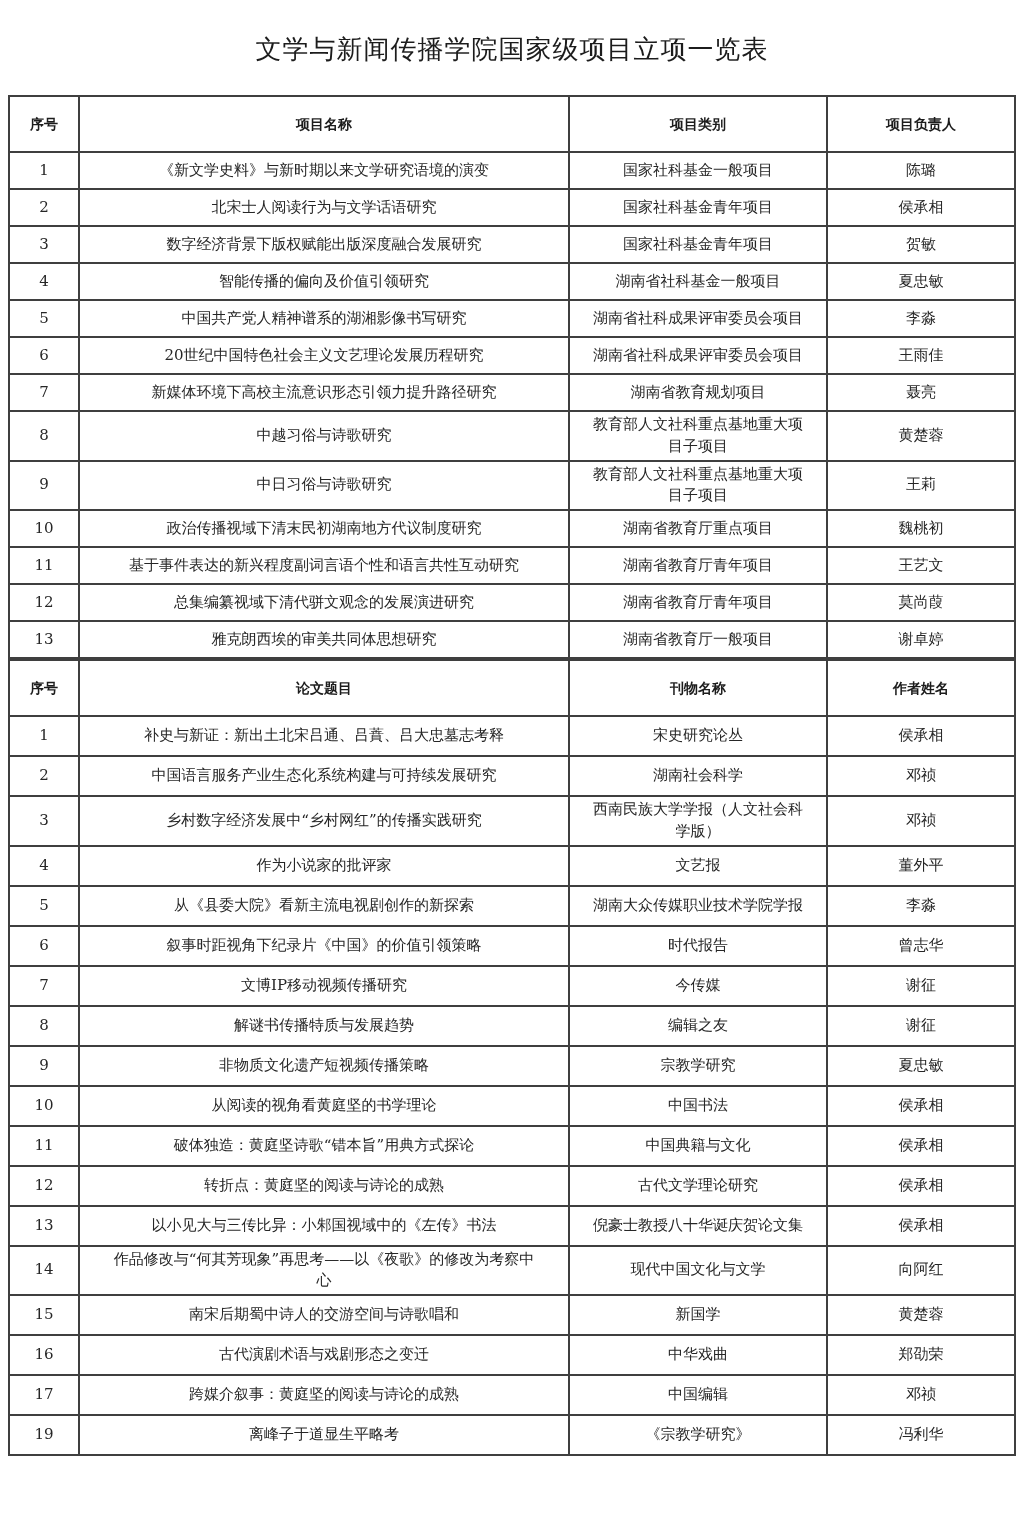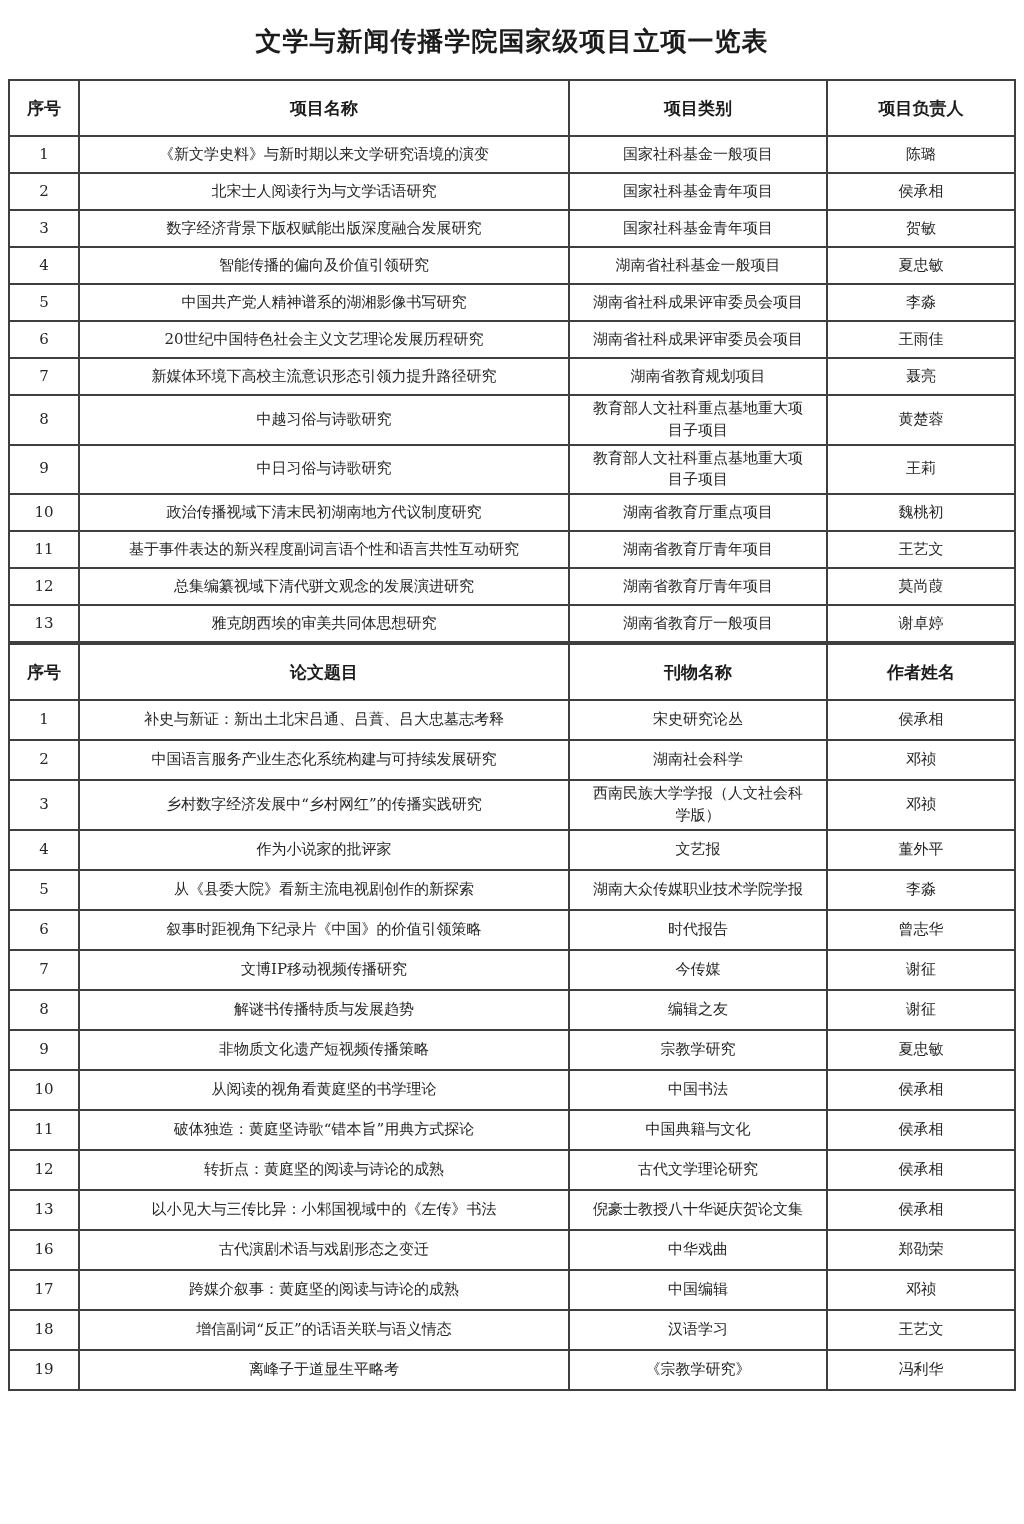--- a/index.html
+++ b/index.html
@@ -13,24 +13,24 @@
     overflow: hidden;
     font-family: "DejaVu Serif", "Liberation Serif", serif;
     color: #262626;
   }
   .sheet {
     padding: 0 8px;
   }
   .table-title {
     text-align: center;
     font-size: 26px;
-    font-weight: bold;
+    font-weight: normal;
     color: #1c1c1c;
     letter-spacing: 1px;
-    margin: 0;
+    margin: 8px;
     padding: 24px 0 20px 0;
   }
   .sheet-section:nth-of-type(2) .table-title {
     padding: 18px 0 14px 0;
   }
   table.data-table {
     width: 100%;
     border-collapse: collapse;
     table-layout: fixed;
   }
@@ -38,21 +38,21 @@
     border: 2px solid #3f3f3f;
     text-align: center;
     vertical-align: middle;
     padding: 2px 4px;
     font-size: 15px;
     line-height: 1.45;
     word-break: break-all;
     overflow-wrap: break-word;
   }
   .data-table th {
-    font-size: 17px;
+    font-size: 14px;
     font-weight: bold;
     color: #1c1c1c;
     height: 50px;
   }
   .data-table tbody td {
     height: 31px;
   }
   #table-1 tbody td {
     height: 34px;
   }
@@ -264,38 +264,44 @@
             <td class="cell-col-2">古代文学理论研究</td>
             <td class="cell-col-3">侯承相</td>
           </tr>
           <tr>
             <td class="cell-col-0">13</td>
             <td class="cell-col-1">以小见大与三传比异：小邾国视域中的《左传》书法</td>
             <td class="cell-col-2">倪豪士教授八十华诞庆贺论文集</td>
             <td class="cell-col-3">侯承相</td>
           </tr>
           <tr>
+            <td class="cell-col-0">14</td>
+            <td class="cell-col-1">作品修改与“何其芳现象”再思考——以《夜歌》的修改为考察中心</td>
+            <td class="cell-col-2">现代中国文化与文学</td>
+            <td class="cell-col-3">向阿红</td>
+          </tr>
+          <tr>
+            <td class="cell-col-0">15</td>
+            <td class="cell-col-1">南宋后期蜀中诗人的交游空间与诗歌唱和</td>
+            <td class="cell-col-2">新国学</td>
+            <td class="cell-col-3">黄楚蓉</td>
+          </tr>
+          <tr>
             <td class="cell-col-0">16</td>
             <td class="cell-col-1">古代演剧术语与戏剧形态之变迁</td>
             <td class="cell-col-2">中华戏曲</td>
             <td class="cell-col-3">郑劭荣</td>
           </tr>
           <tr>
             <td class="cell-col-0">17</td>
             <td class="cell-col-1">跨媒介叙事：黄庭坚的阅读与诗论的成熟</td>
             <td class="cell-col-2">中国编辑</td>
             <td class="cell-col-3">邓祯</td>
           </tr>
           <tr>
-            <td class="cell-col-0">18</td>
-            <td class="cell-col-1">增信副词“反正”的话语关联与语义情态</td>
-            <td class="cell-col-2">汉语学习</td>
-            <td class="cell-col-3">王艺文</td>
-          </tr>
-          <tr>
             <td class="cell-col-0">19</td>
             <td class="cell-col-1">离峰子于道显生平略考</td>
             <td class="cell-col-2">《宗教学研究》</td>
             <td class="cell-col-3">冯利华</td>
           </tr>
         </tbody>
     </table>
   </section>
 
 </div>

